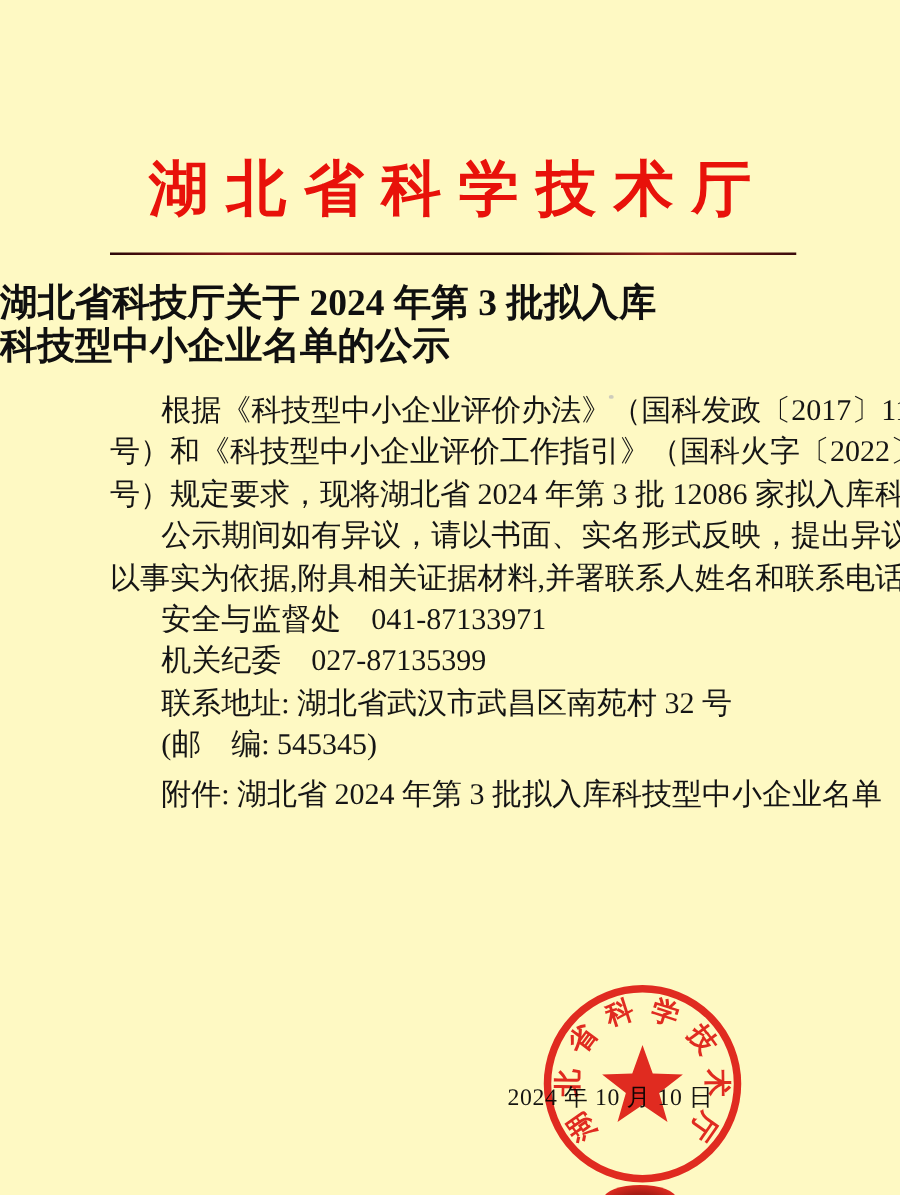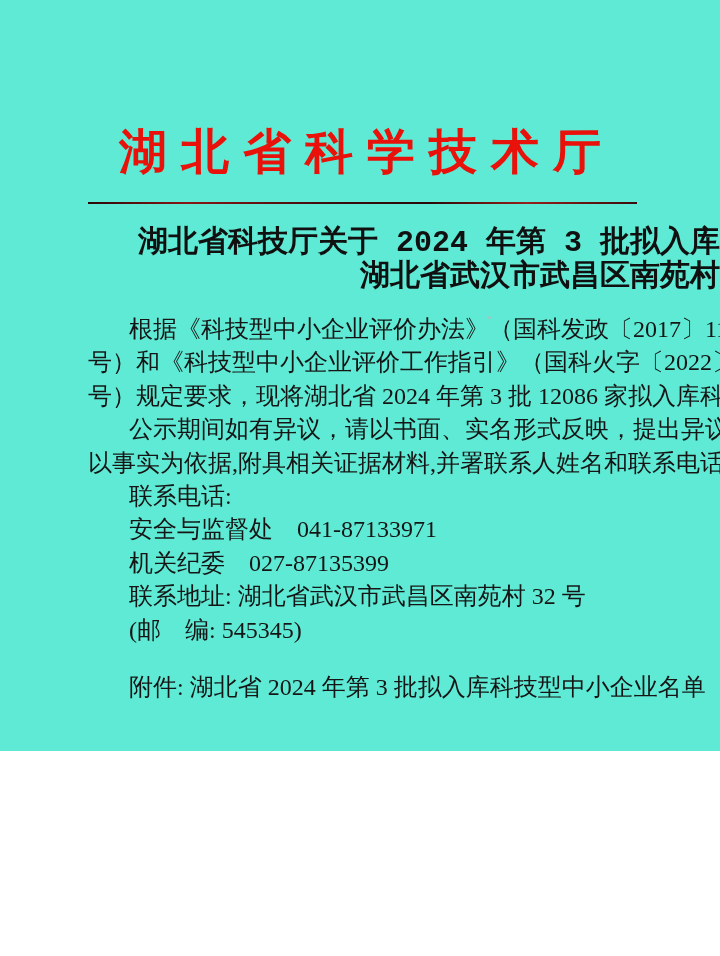--- a/index.html
+++ b/index.html
@@ -1,58 +1,57 @@
 <!DOCTYPE html>
 <html><head>
 <meta charset="utf-8">
 <style>
   html,body{margin:0;padding:0;}
   .page{
     position:relative;
-    width:720px;height:751px;
-    background:#5eead4;
+    width:720px;height:956px;
+    background:#fef9c3;
     overflow:hidden;
     font-family:"Liberation Serif","DejaVu Serif",serif;
     color:#151515;
   }
   .letterhead{
     position:absolute;top:122px;left:0;width:720px;
     text-align:center;
     font-size:48px;font-weight:900;
     letter-spacing:14px;padding-left:14px;box-sizing:border-box;
     line-height:60px;
     white-space:nowrap;
   }
   .sep-line{
     position:absolute;top:202px;left:88px;width:549px;height:2px;
     background:linear-gradient(90deg,#2a0808 0%,#8a1616 18%,#3a0c0c 45%,#2a0808 62%,#96201a 80%,#3a0c0c 100%);
   }
   .doc-title{
     position:absolute;top:226px;left:0;width:720px;
-    text-align:right;
+    text-align:left;
     font-size:30px;font-weight:bold;line-height:34px;
     color:#101010;
     white-space:nowrap;
-    font-family:Liberation Mono, monospace;
   }
   .speck{
     position:absolute;left:487px;top:316px;width:4px;height:3px;
     background:#b9b9b9;border-radius:50%;opacity:.7;
   }
   .body-text{
     position:absolute;top:313px;left:88px;width:565px;
     font-size:24px;
     z-index:3;
   }
   .body-line{
     height:33.4px;line-height:33.4px;
     white-space:nowrap;
   }
   .body-line.indent{padding-left:41px;}
-  .body-line.gap{margin-top:24px;}
+  .body-line.gap{margin-top:6px;}
   .sig-org{
     position:absolute;left:441px;top:830px;
     font-size:19px;line-height:26px;letter-spacing:1px;
     white-space:nowrap;z-index:2;mix-blend-mode:multiply;
   }
   .sig-date{
     position:absolute;left:406px;top:866px;
     font-size:19px;line-height:26px;letter-spacing:.5px;
     white-space:nowrap;z-index:2;mix-blend-mode:multiply;
   }
@@ -70,32 +69,31 @@
 <body>
 
 <div class="page">
 
   <div class="letterhead" style="color: rgb(232, 18, 10);">湖北省科学技术厅</div>
 
   <div class="sep-line"></div>
 
   <div class="doc-title">
     <div>湖北省科技厅关于 2024 年第 3 批拟入库</div>
-    <div>湖北省武汉市武昌区南苑村</div>
+    <div>科技型中小企业名单的公示</div>
   </div>
 
   <div class="speck"></div>
 
   <div class="body-text" id="body-lines">
       <div class="body-line indent">根据《科技型中小企业评价办法》（国科发政〔2017〕115</div>
       <div class="body-line">号）和《科技型中小企业评价工作指引》（国科火字〔2022〕67</div>
       <div class="body-line">号）规定要求，现将湖北省 2024 年第 3 批 12086 家拟入库科技</div>
       <div class="body-line indent">公示期间如有异议，请以书面、实名形式反映，提出异议应</div>
       <div class="body-line">以事实为依据,附具相关证据材料,并署联系人姓名和联系电话。</div>
-      <div class="body-line indent">联系电话:</div>
       <div class="body-line indent">安全与监督处　041-87133971</div>
       <div class="body-line indent">机关纪委　027-87135399</div>
       <div class="body-line indent">联系地址: 湖北省武汉市武昌区南苑村 32 号</div>
       <div class="body-line indent">(邮　编: 545345)</div>
       <div class="body-line indent gap">附件:  湖北省 2024 年第 3 批拟入库科技型中小企业名单</div>
     </div>
 
 
   <div class="sig-date">2024 年 10 月 10 日</div>
 

